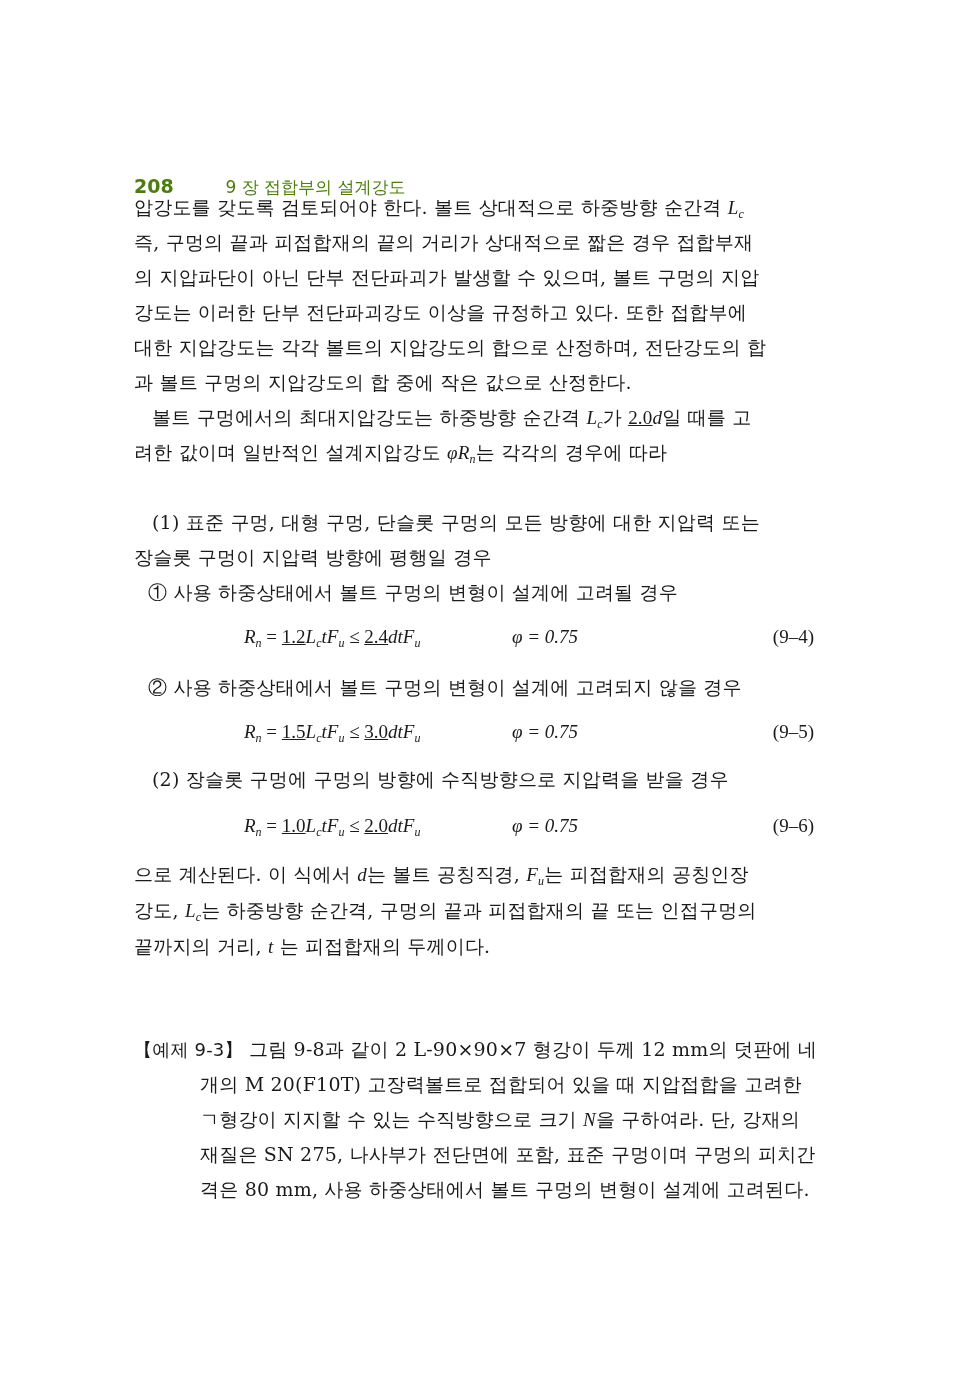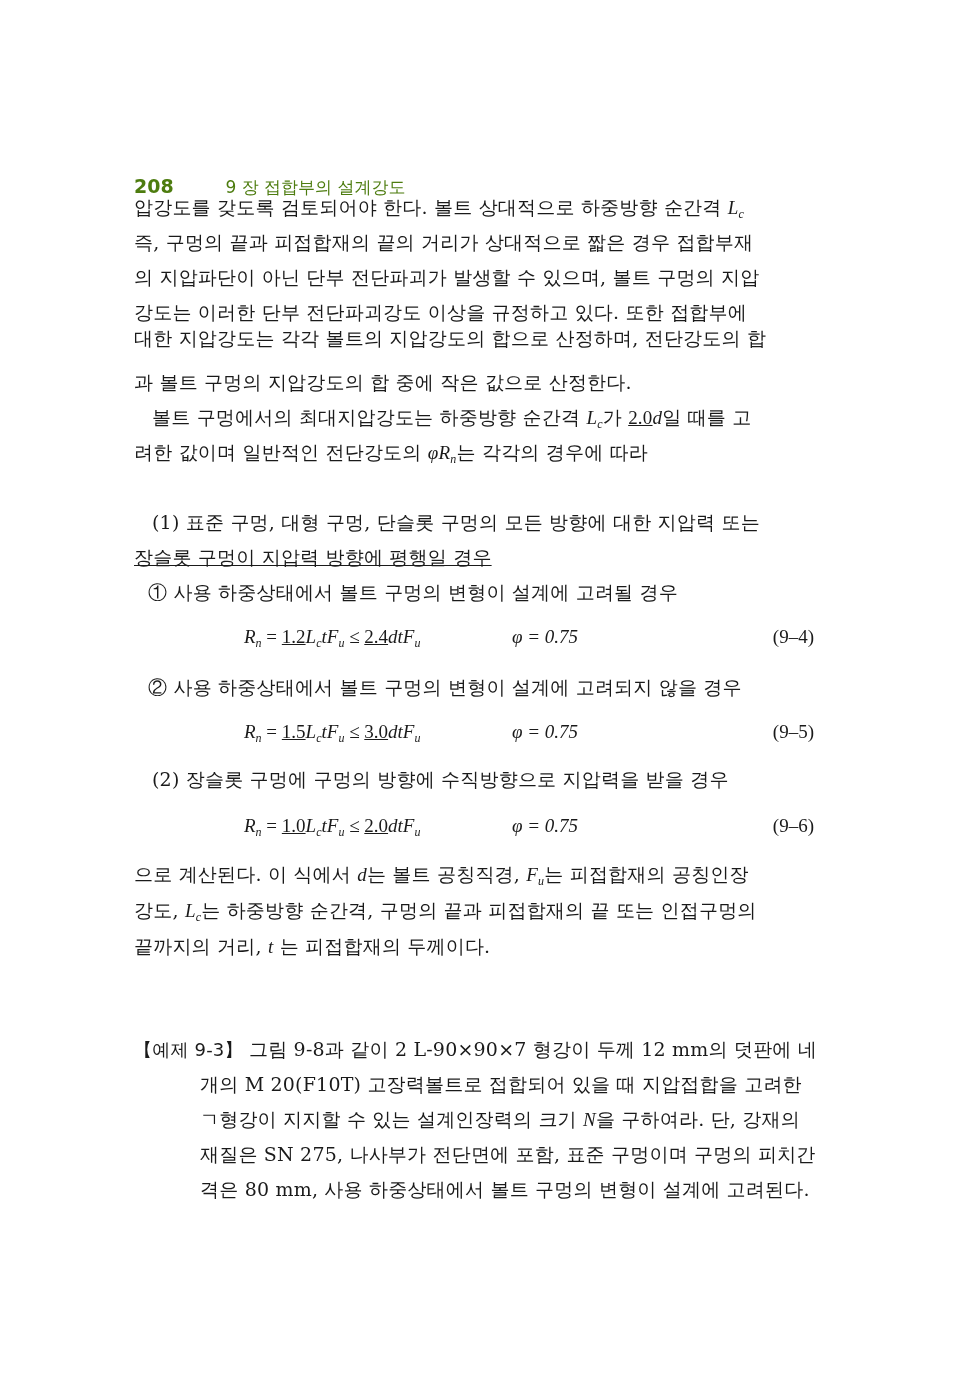--- a/index.html
+++ b/index.html
@@ -44,32 +44,32 @@
   <span class="pno">208</span>
   <span class="chap">9 장   접합부의 설계강도</span>
 </div>
 
 <div class="line" style="top:195px;">
   <span>압강도를 갖도록 검토되어야 한다. 볼트 상대적으로 하중방향 순간격 </span><span class="math"><span>L</span><sub>c</sub></span>
 </div>
 <div class="line" style="top:230px;">즉, 구멍의 끝과 피접합재의 끝의 거리가 상대적으로 짧은 경우 접합부재</div>
 <div class="line" style="top:265px;">의 지압파단이 아닌 단부 전단파괴가 발생할 수 있으며, 볼트 구멍의 지압</div>
 <div class="line" style="top:300px;">강도는 이러한 단부 전단파괴강도 이상을 규정하고 있다. 또한 접합부에</div>
-<div class="line" style="top:326px;">대한 지압강도는 각각 볼트의 지압강도의 합으로 산정하며, 전단강도의 합</div>
+<div class="line" style="top:335px;">대한 지압강도는 각각 볼트의 지압강도의 합으로 산정하며, 전단강도의 합</div>
 <div class="line" style="top:370px;">과 볼트 구멍의 지압강도의 합 중에 작은 값으로 산정한다.</div>
 
 <div class="line" style="top:405px; left:152px; width:662px;">
   <span>볼트 구멍에서의 최대지압강도는 하중방향 순간격 </span><span class="math"><span>L</span><sub>c</sub></span><span>가 </span><span class="num">2.0</span><span class="math">d</span><span>일 때를 고</span>
 </div>
 <div class="line" style="top:440px;">
-  <span>려한 값이며 일반적인 전단강도의 </span><span class="math"><span>φR</span><sub>n</sub></span><span>는 각각의 경우에 따라</span>
+  <span>려한 값이며 일반적인 설계지압강도 </span><span class="math"><span>φR</span><sub>n</sub></span><span>는 각각의 경우에 따라</span>
 </div>
 
 <div class="line" style="top:510px; left:152px; width:662px;">(1) 표준 구멍, 대형 구멍, 단슬롯 구멍의 모든 방향에 대한 지압력 또는</div>
-<div class="line" style="top:545px;text-decoration:underline;">장슬롯 구멍이 지압력 방향에 평행일 경우</div>
+<div class="line" style="top:545px;">장슬롯 구멍이 지압력 방향에 평행일 경우</div>
 <div class="line" style="top:580px; left:148px;">① 사용 하중상태에서 볼트 구멍의 변형이 설계에 고려될 경우</div>
 
 <div class="eq" style="top:625px;">
   <span class="lhs math">R<sub>n</sub><span style="font-style:normal"> = </span><span class="num" style="font-style:normal">1.2</span>L<sub>c</sub>tF<sub>u</sub><span style="font-style:normal"> ≤ </span><span class="num" style="font-style:normal">2.4</span>dtF<sub>u</sub></span>
   <span class="phi math">φ = 0.75</span>
   <span class="no">(9–4)</span>
 </div>
 
 <div class="line" style="top:675px; left:148px;">② 사용 하중상태에서 볼트 구멍의 변형이 설계에 고려되지 않을 경우</div>
 
@@ -96,16 +96,16 @@
 <div class="line" style="top:934px;">
   <span>끝까지의 거리, </span><span class="math">t</span><span> 는 피접합재의 두께이다.</span>
 </div>
 
 <div class="line" style="top:1037px;">
   <span class="ex-label">【예제 9-3】</span>
   <span>그림 9-8과 같이 2 L-90×90×7 형강이 두께 12 mm의 덧판에 네</span>
 </div>
 <div class="line indent" style="top:1072px;">개의 M 20(F10T) 고장력볼트로 접합되어 있을 때 지압접합을 고려한</div>
 <div class="line indent" style="top:1107px;">
-  <span>ㄱ형강이 지지할 수 있는 설계인장력의 크기 </span><span class="math">N</span><span>을 구하여라. 단, 강재의</span>
+  <span>ㄱ형강이 지지할 수 있는 수직방향으로 크기 </span><span class="math">N</span><span>을 구하여라. 단, 강재의</span>
 </div>
 <div class="line indent" style="top:1142px;">재질은 SN 275, 나사부가 전단면에 포함, 표준 구멍이며 구멍의 피치간</div>
 <div class="line indent" style="top:1177px;">격은 80 mm, 사용 하중상태에서 볼트 구멍의 변형이 설계에 고려된다.</div>
 
 </body></html>

